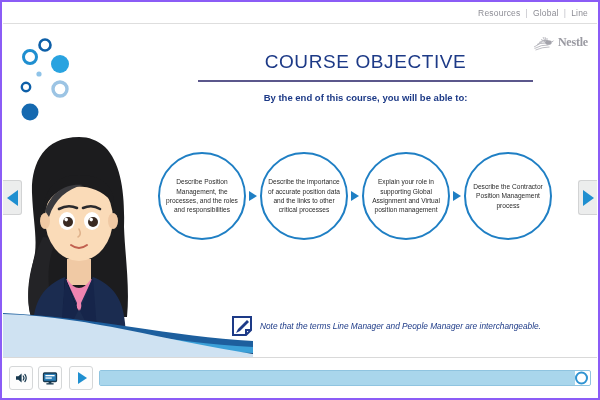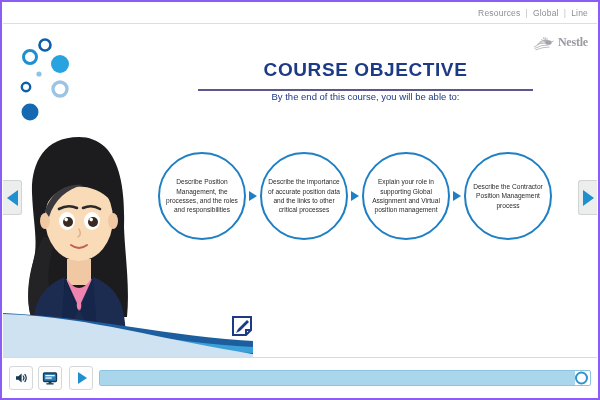--- a/index.html
+++ b/index.html
@@ -88,33 +88,34 @@
   #title-block {
     position: absolute;
     top: 48px;
     left: 195px;
     width: 335px;
     text-align: center;
     z-index: 12;
   }
   #course-title {
     font-size: 19px;
-    font-weight: bold;
+    font-weight: normal;
     color: #1d3a87;
     letter-spacing: .6px;
-    margin: 8px;
+    margin: 0;
   }
   #title-rule {
     margin-top: 7px;
     height: 2px;
     background: #5b578c;
   }
   #subtitle {
+    margin-top: 10px;
     font-size: 9.5px;
-    font-weight: normal;
+    font-weight: bold;
     color: #1d3a87;
   }
 
   
   #objectives {
     position: absolute;
     top: 141px;
     left: 155px;
     width: 405px;
     height: 104px;
@@ -381,20 +382,21 @@
         <div class="otext">Describe  the Contractor Position Management process</div>
       </div>
     </div>
 
     <div id="note">
       <svg width="22" height="22" viewBox="0 0 22 22">
         <path d="M2 2 h18 v13 l-5 5 h-13 z" fill="#ffffff" stroke="#1d3a87" stroke-width="2"></path>
         <path d="M20 15 h-5 v5" fill="none" stroke="#1d3a87" stroke-width="2"></path>
         <path d="M16 5 l2 2 l-9 9 l-4 2 l2 -4 z" fill="#1d3a87"></path>
       </svg>
+      <span id="note-text">Note that the terms Line Manager and People Manager are interchangeable.</span>
     </div>
 
   </div>
 
   <div class="side-nav" id="prev-slide">
     <span class="tri-l"></span>
   </div>
   <div class="side-nav" id="next-slide">
     <span class="tri-r"></span>
   </div>

